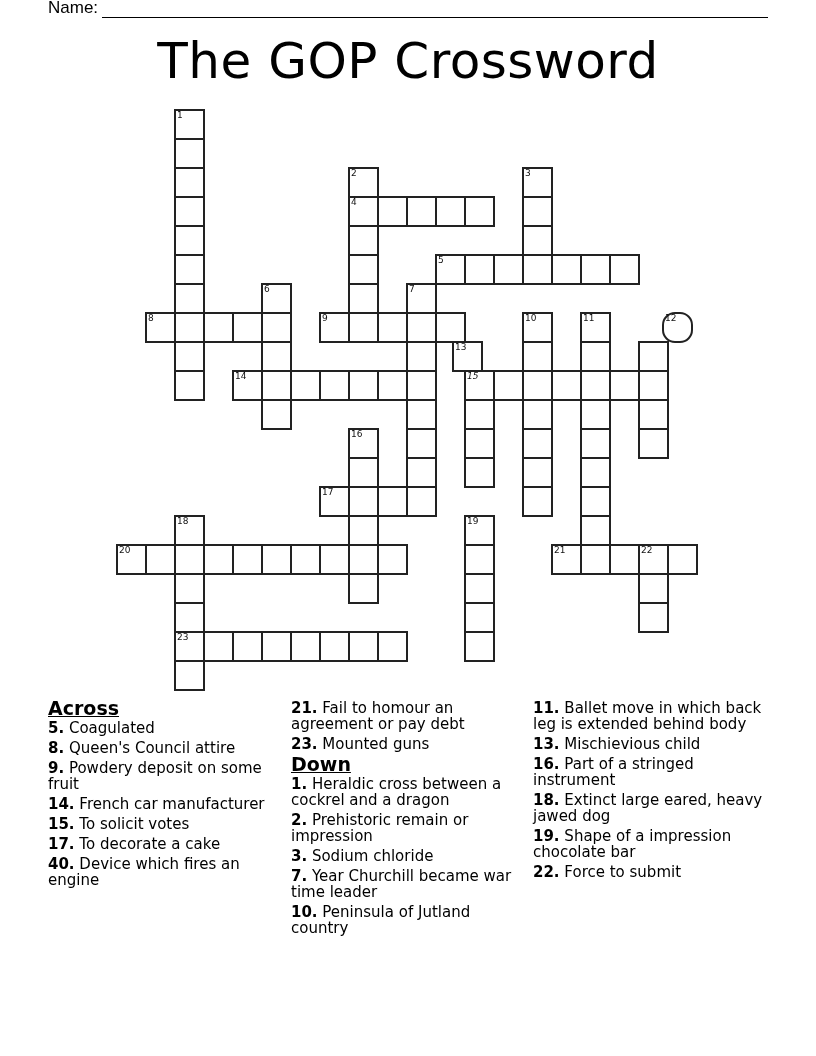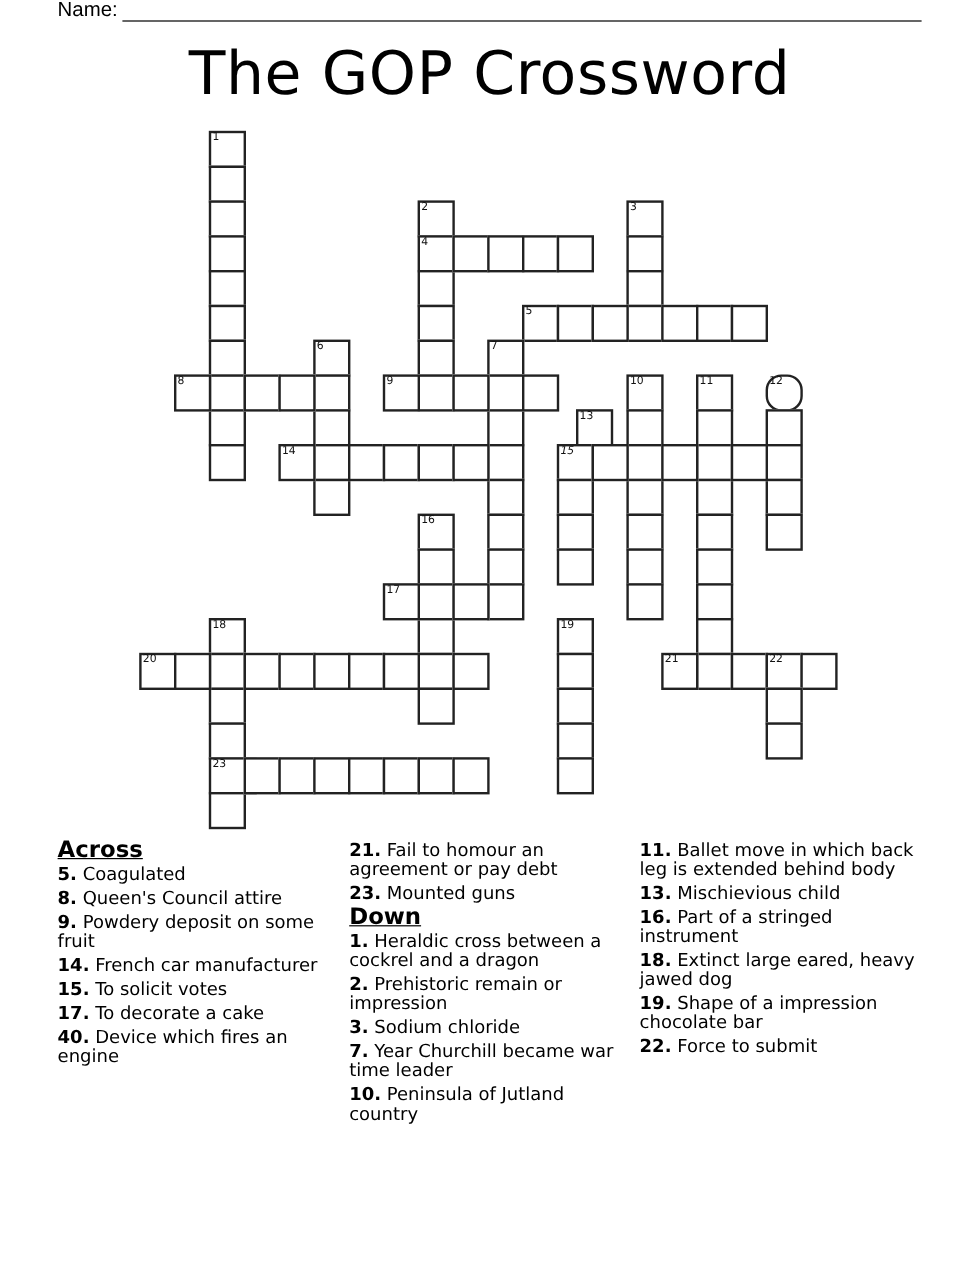--- a/index.html
+++ b/index.html
@@ -109,28 +109,28 @@
       <span class="num">11</span>
     </div>
     <div class="cell" style="left: 464px; top: 232px;"></div>
     <div class="cell" style="left: 464px; top: 261px;"></div>
     <div class="cell" style="left: 464px; top: 290px;"></div>
     <div class="cell" style="left: 464px; top: 319px;"></div>
     <div class="cell" style="left: 464px; top: 348px;"></div>
     <div class="cell" style="left: 464px; top: 377px;"></div>
     <div class="cell" style="left: 464px; top: 406px;"></div>
     <div class="cell" style="left: 464px; top: 435px;"></div>
-    <div class="cell" style="left: 522px; top: 203px; border-radius: 13px;">
+    <div class="cell" style="left: 546px; top: 203px; border-radius: 13px;">
       <span class="num">12</span>
     </div>
     <div class="cell" style="left: 522px; top: 232px;"></div>
     <div class="cell" style="left: 522px; top: 261px;"></div>
     <div class="cell" style="left: 522px; top: 290px;"></div>
     <div class="cell" style="left: 522px; top: 319px;"></div>
-    <div class="cell" style="left: 364px; top: 232px;">
+    <div class="cell" style="left: 336px; top: 232px;">
       <span class="num">13</span>
     </div>
     <div class="cell" style="left: 348px; top: 261px; font-style: italic;">
       <span class="num">15</span>
     </div>
     <div class="cell" style="left: 348px; top: 290px;"></div>
     <div class="cell" style="left: 348px; top: 319px;"></div>
     <div class="cell" style="left: 348px; top: 348px;"></div>
     <div class="cell" style="left: 116px; top: 261px;">
       <span class="num">14</span>

